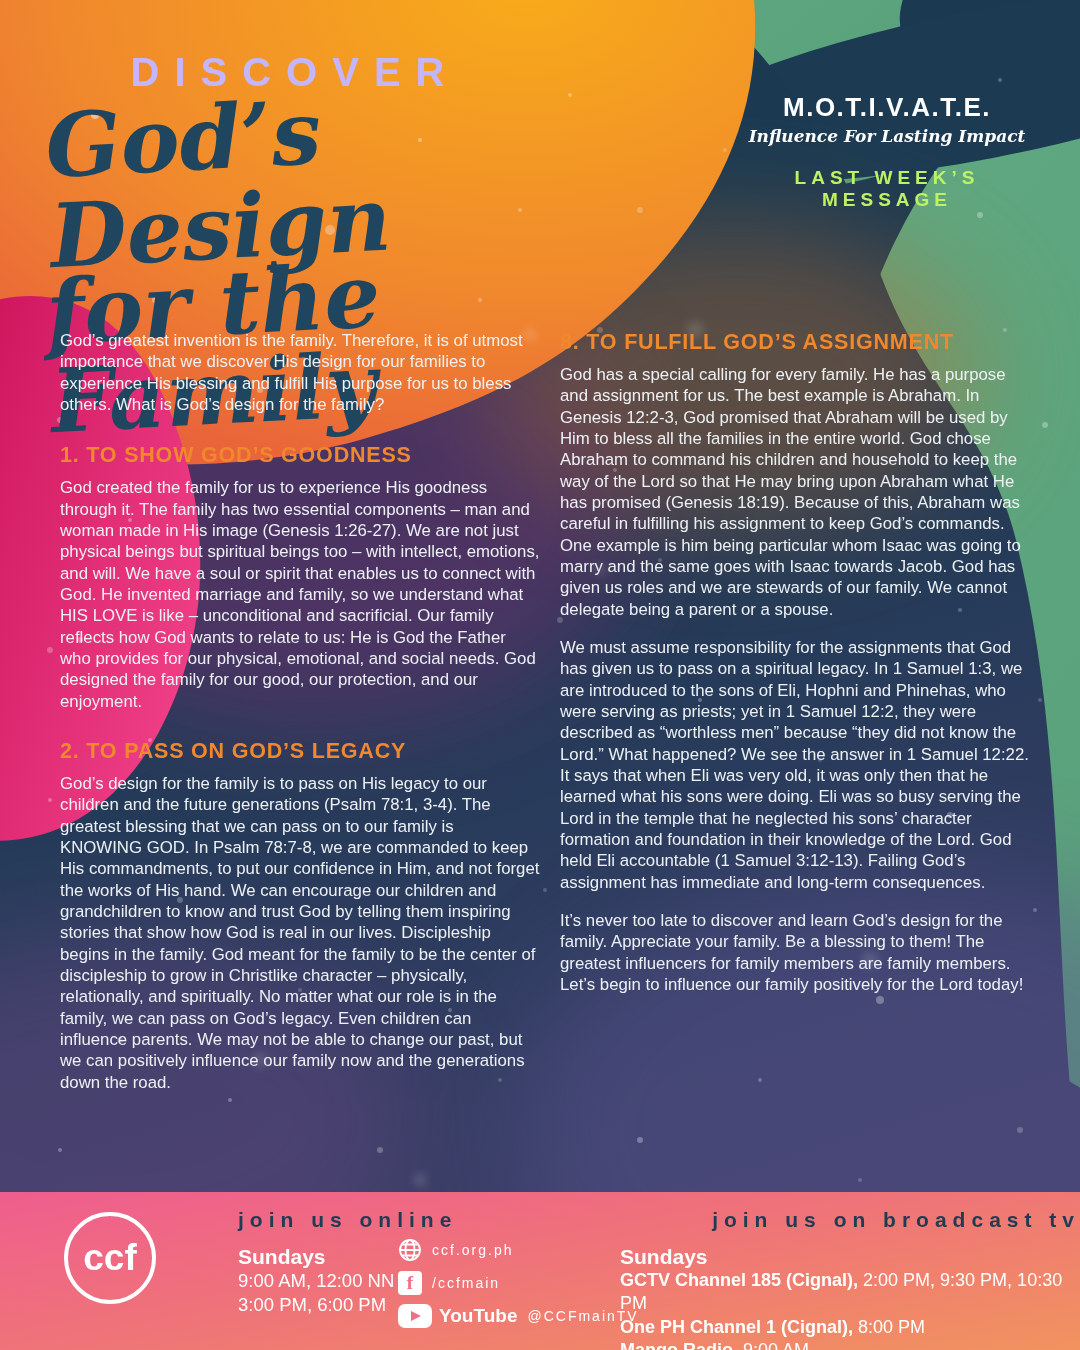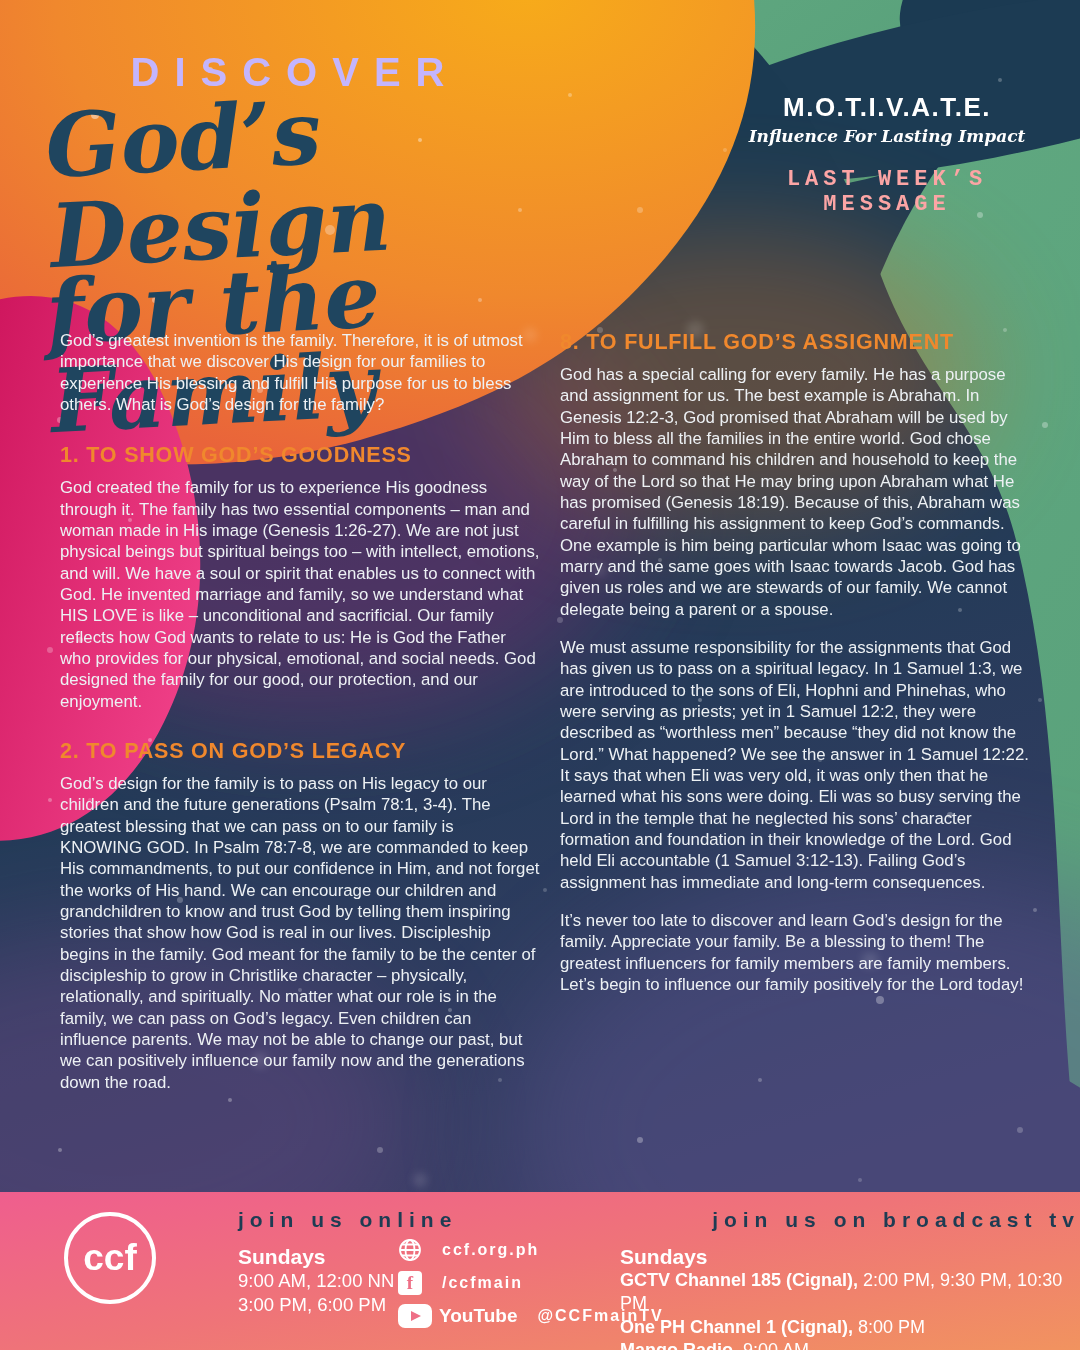--- a/index.html
+++ b/index.html
@@ -13,21 +13,21 @@
           color:#c4b5fd;font-size:40px;font-weight:700;letter-spacing:15px;}
   .script-title{position:absolute;left:52px;top:88px;width:540px;
           transform:rotate(-3deg);color:#1F455F;
           font-family:"DejaVu Serif",serif;font-style:italic;font-weight:700;}
   .script-line1{font-size:88px;line-height:1.02;}
   .script-line2{font-size:88px;line-height:1.02;margin-top:-14px;margin-left:-8px;}
   .brand-block{position:absolute;right:48px;top:56px;width:290px;text-align:center;margin-top:36px;}
   .brand-name{color:#FFFFFF;font-size:26px;font-weight:700;letter-spacing:1.5px;}
   .brand-tagline{color:#FFFFFF;font-size:17px;margin-top:3px;
           font-family:"DejaVu Serif",serif;font-style:italic;font-weight:700;}
-  .badge{color:#fca5a5;font-size:22px;font-weight:700;letter-spacing:5px;margin-top:21px;font-family:Liberation Mono, monospace;}
+  .badge{color:#bef264;font-size:19px;font-weight:700;letter-spacing:5px;margin-top:21px;}
 
   
   .col{position:absolute;top:330px;}
   .col-left{left:60px;width:480px;}
   .col-right{left:560px;width:478px;}
   .body-p{color:#EDF1F4;font-size:16.8px;line-height:1.27;margin:0 0 17px;}
   .sec-h{color:#F0882D;font-size:21.5px;font-weight:700;letter-spacing:0.8px;margin:27px 0 9px;}
   .sec-h.first{margin-top:0;}
 
   
@@ -37,21 +37,21 @@
           border-radius:50%;display:flex;align-items:center;justify-content:center;
           color:#fff;font-size:37px;font-weight:700;letter-spacing:0;}
   .f-col{position:absolute;top:16px;}
   .f-online{left:238px;}
   .f-links{left:398px;top:46px;}
   .f-broadcast{left:620px;}
   .f-head{color:#1E3C53;font-size:21px;font-weight:700;letter-spacing:6px;text-align:right;}
   .f-day{color:#fff;font-size:21px;font-weight:700;margin-top:13px;}
   .f-time{color:#fff;font-size:18.5px;line-height:1.3;}
   .link-row{display:flex;align-items:center;margin-bottom:9px;color:#fff;}
-  .link-label{font-size:16px;font-weight:700;letter-spacing:2px;margin-left:20px;}
+  .link-label{font-size:14px;font-weight:400;letter-spacing:2px;margin-left:10px;}
   .glyph{display:inline-flex;align-items:center;justify-content:center;}
   .fb-icon{width:24px;height:24px;background:#fff;border-radius:4px;color:#EE6F86;
            font-weight:700;font-size:19px;font-family:"Liberation Serif",serif;}
   .yt-icon{width:34px;height:24px;background:#fff;border-radius:7px;position:relative;}
   .yt-icon:after{content:"";position:absolute;left:13px;top:7px;border-left:10px solid #EE6F86;
            border-top:5px solid transparent;border-bottom:5px solid transparent;}
   .yt-word{font-size:19px;font-weight:700;margin-left:7px;letter-spacing:0;text-align:right;}
   .b-line{color:#fff;font-size:18px;line-height:1.3;}
   .b-line .b{font-weight:700;}
 </style>

